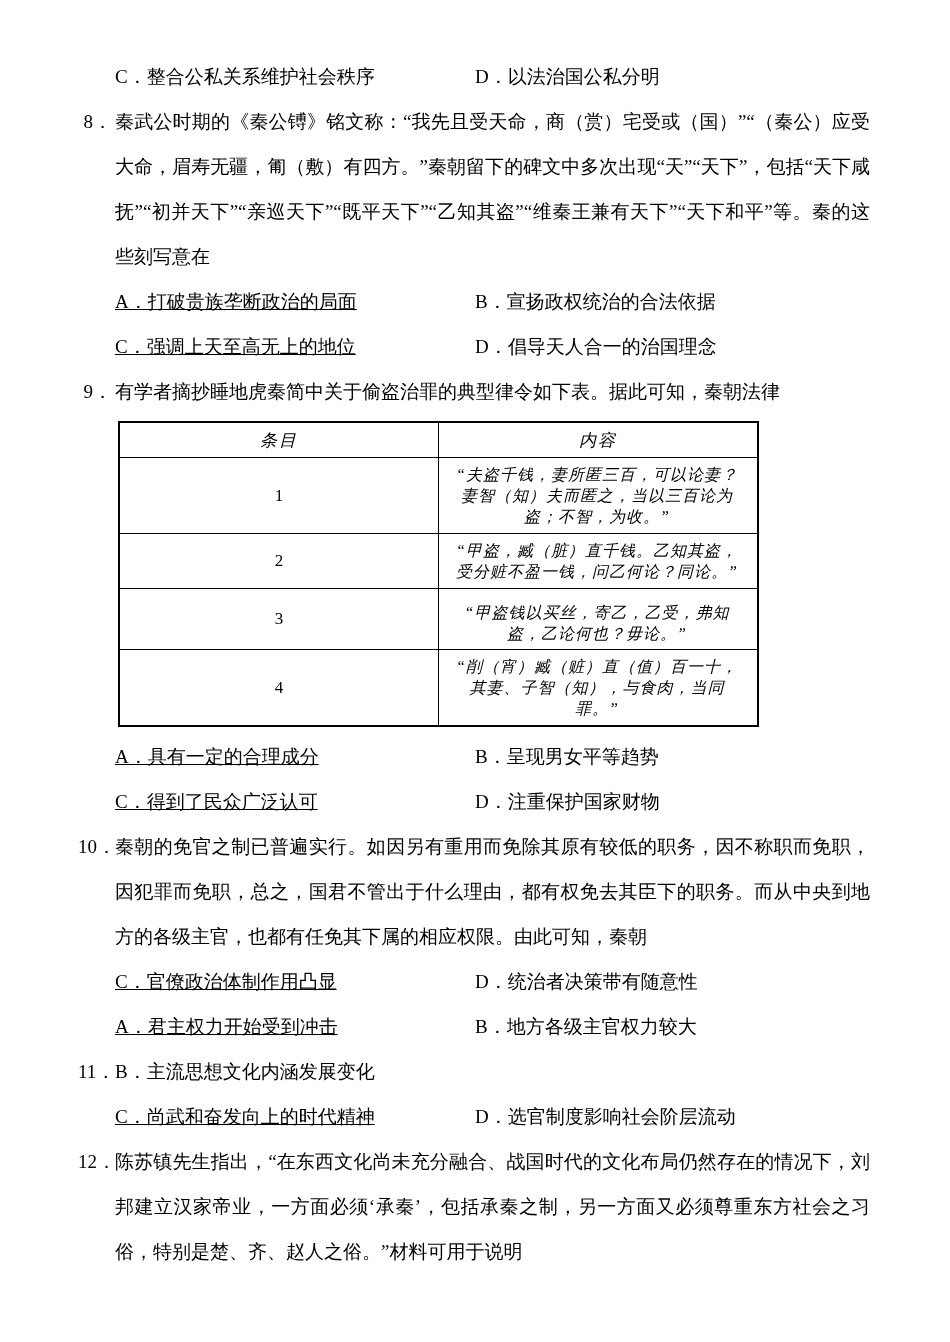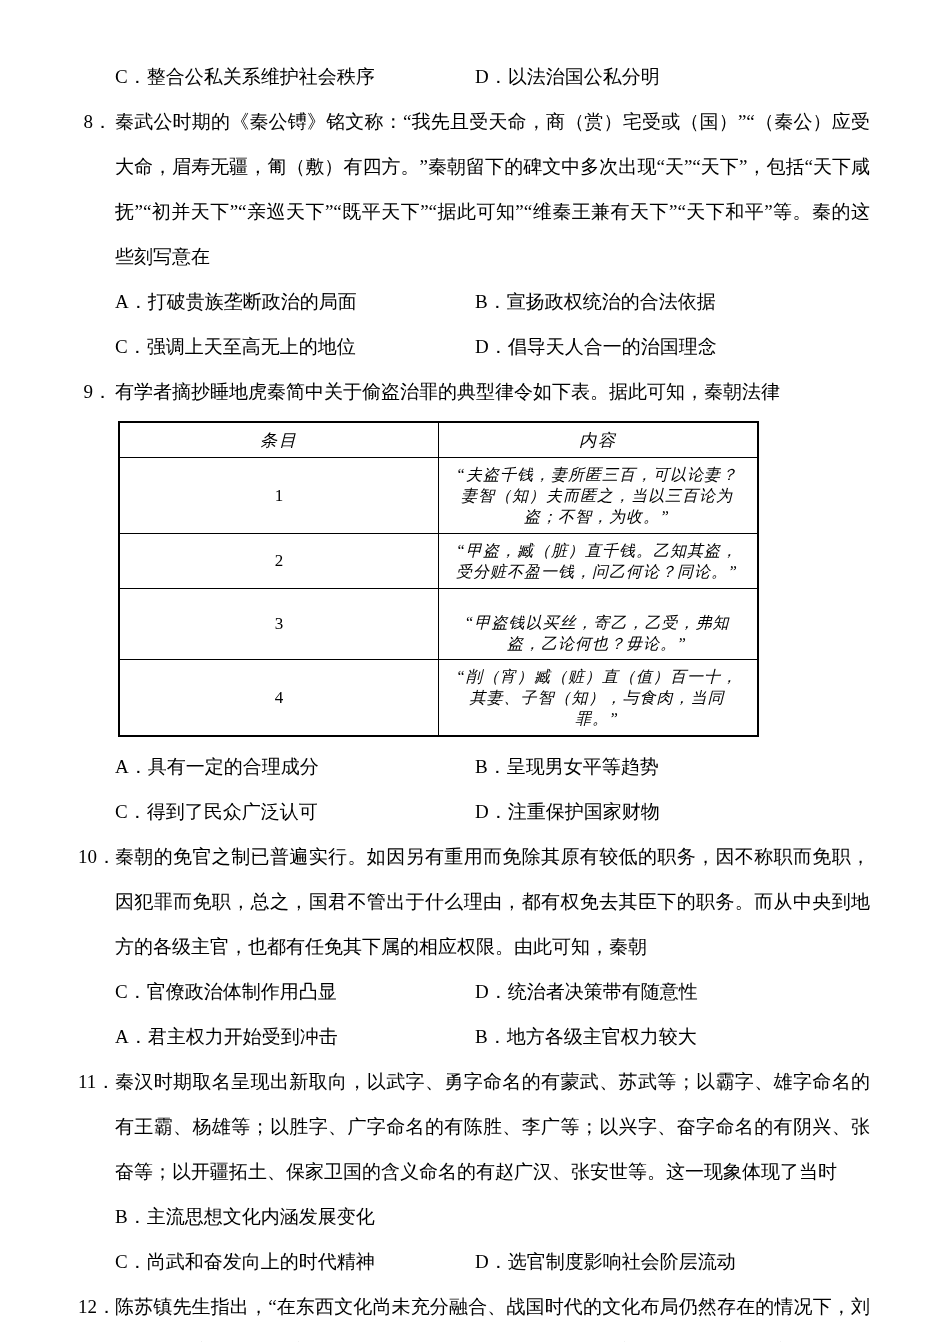--- a/index.html
+++ b/index.html
@@ -26,21 +26,21 @@
   }
   .qnum{
     position:absolute;left:0;top:0;width:34px;
     text-align:right;line-height:45px;white-space:nowrap;
   }
   .stem{
     line-height:45px;
     text-align:justify;
   }
   .opt-row{display:flex;line-height:45px;}
-  .opt-row .o1{width:360px;}
+  .opt-row .o1{width:360px;text-decoration:underline;}
   table.law{
     border-collapse:collapse;
     margin:7px 0 7px 3px;
     width:641px;
     table-layout:fixed;
     border:2px solid #000;
   }
   table.law th, table.law td{
     border:1px solid #000;
     font-weight:normal;
@@ -59,35 +59,35 @@
     font-style:normal;
   }
   table.law td.content{
     font-style:italic;
     font-size:16px;
     line-height:21px;
     padding:6px 14px 6px 12px;
     text-align:center;
     letter-spacing:1px;
   }
-  table.law tr.single td.content{padding:23px 14px 5px 12px;margin-left:45px;}
+  table.law tr.single td.content{padding:13px 14px 5px 12px;margin-left:45px;}
 </style>
 </head>
 <body>
 
 <div class="page">
 
   <div class="lead-row">
     <span class="o1">C．整合公私关系维护社会秩序</span>
     <span class="o2">D．以法治国公私分明</span>
   </div>
 
   <div class="question">
     <span class="qnum">8．</span>
-    <div class="stem">秦武公时期的《秦公镈》铭文称：“我先且受天命，商（赏）宅受或（国）”“（秦公）应受大命，眉寿无疆，匍（敷）有四方。”秦朝留下的碑文中多次出现“天”“天下”，包括“天下咸抚”“初并天下”“亲巡天下”“既平天下”“据此可知”“维秦王兼有天下”“天下和平”等。秦的这些刻写意在</div>
+    <div class="stem">秦武公时期的《秦公镈》铭文称：“我先且受天命，商（赏）宅受或（国）”“（秦公）应受大命，眉寿无疆，匍（敷）有四方。”秦朝留下的碑文中多次出现“天”“天下”，包括“天下咸抚”“初并天下”“亲巡天下”“既平天下”“乙知其盗”“维秦王兼有天下”“天下和平”等。秦的这些刻写意在</div>
     <div class="opt-row">
       <span class="o1">A．打破贵族垄断政治的局面</span>
       <span class="o2">B．宣扬政权统治的合法依据</span>
     </div>
     <div class="opt-row">
       <span class="o1">C．强调上天至高无上的地位</span>
       <span class="o2">D．倡导天人合一的治国理念</span>
     </div>
   </div>
 
@@ -140,21 +140,20 @@
       <span class="o2">D．统治者决策带有随意性</span>
     </div>
     <div class="opt-row">
       <span class="o1">A．君主权力开始受到冲击</span>
       <span class="o2">B．地方各级主官权力较大</span>
     </div>
   </div>
 
   <div class="question">
     <span class="qnum">11．</span>
-    <div class="stem">秦汉时期取名呈现出新取向，以武字、勇字命名的有蒙武、苏武等；以霸字、雄字命名的有王霸、杨雄等；以胜字、广字命名的有陈胜、李广等；以兴字、奋字命名的有阴兴、张奋等；以开疆拓土、保家卫国的含义命名的有赵广汉、张安世等。这一现象体现了当时</div>
     <div class="opt-row">
       <span class="o2">B．主流思想文化内涵发展变化</span>
     </div>
     <div class="opt-row">
       <span class="o1">C．尚武和奋发向上的时代精神</span>
       <span class="o2">D．选官制度影响社会阶层流动</span>
     </div>
   </div>
 
   <div class="question">

